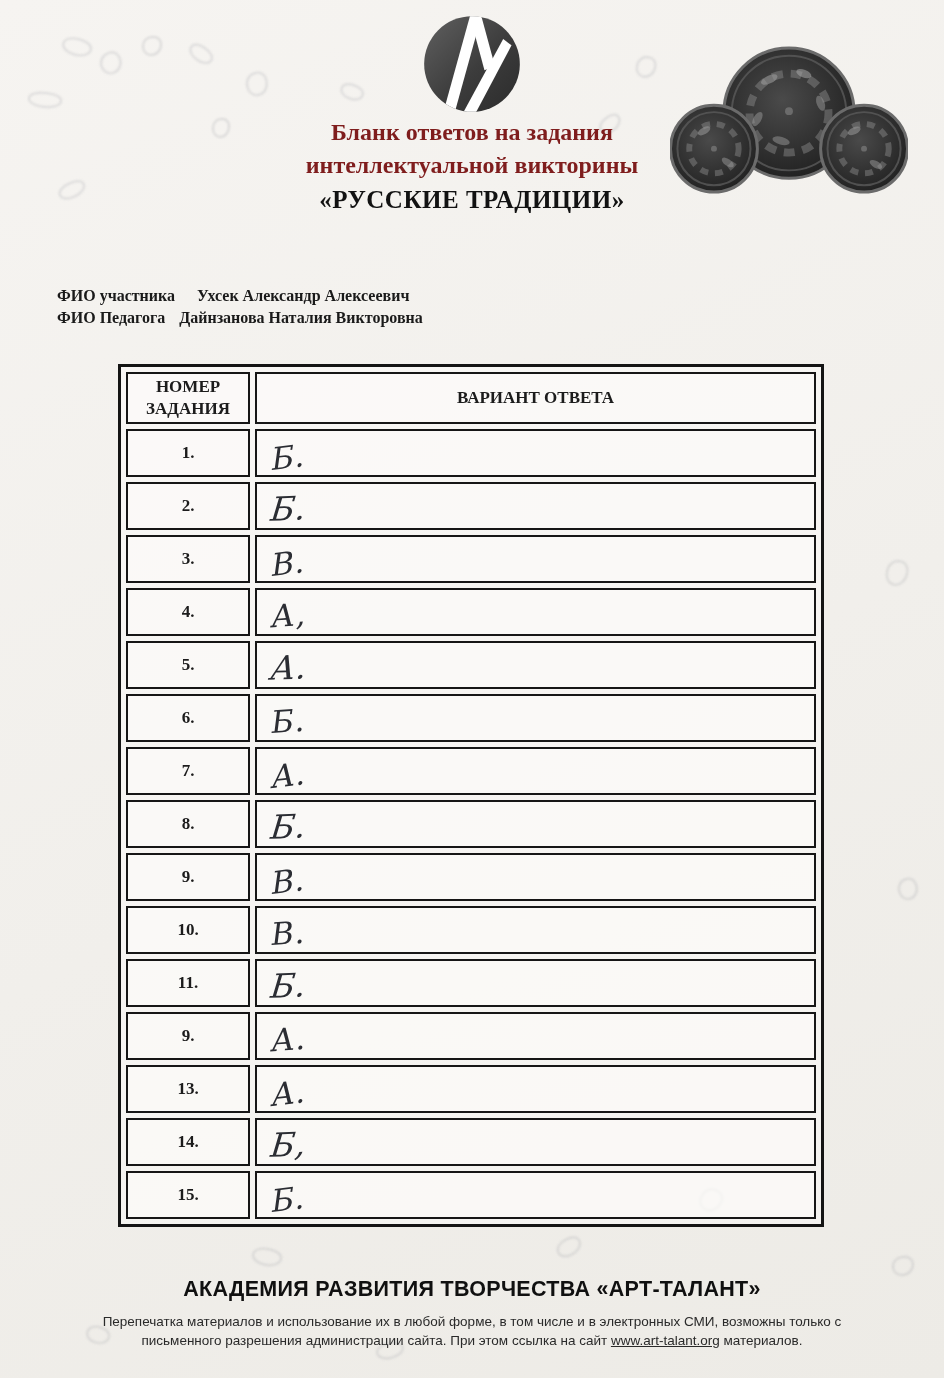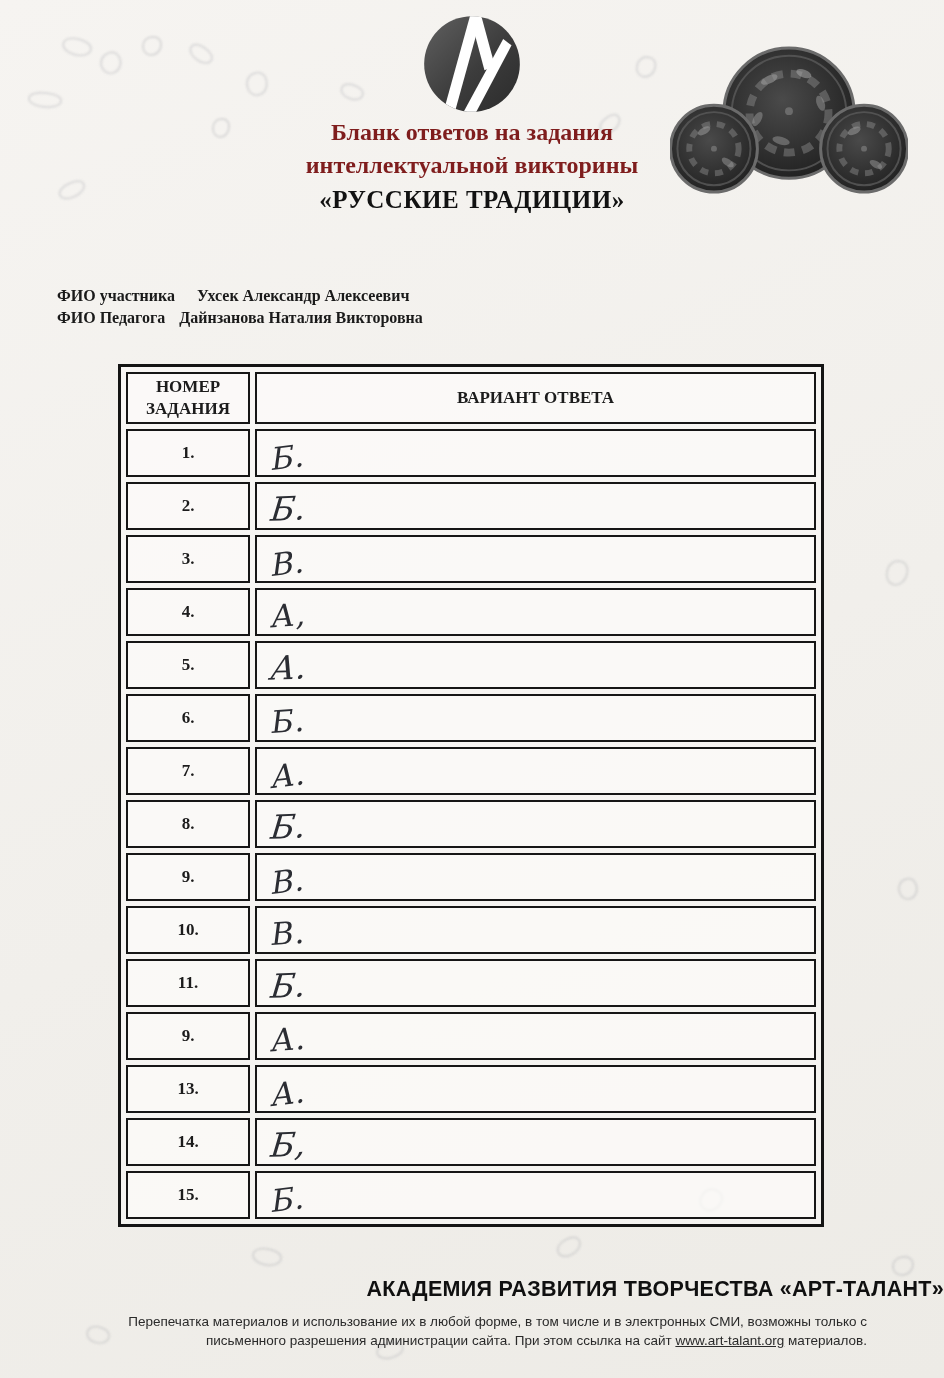--- a/index.html
+++ b/index.html
@@ -63,21 +63,21 @@
     font-family:"DejaVu Serif", serif;
     font-style:italic;
     font-size:31px;
     color:#2b2d33;
     transform:rotate(-4deg) translateY(3px);
   }
   tr:nth-child(even) .hw{transform:rotate(-7deg) translateY(4px) skewX(-4deg);}
   tr:nth-child(3n) .hw{transform:rotate(-2deg) translateY(2px) skewX(-8deg);font-size:33px;}
 
   
-  .footer{position:absolute;left:0;bottom:28px;width:100%;text-align:right;}
+  .footer{position:absolute;left:0;bottom:28px;width:100%;text-align:center;}
   .academy{
     font-family:"Liberation Sans", sans-serif;
     font-weight:700;font-size:21.5px;color:#101010;letter-spacing:.3px;
   }
   .legal{
     margin:10px auto 0;width:790px;
     font-family:"Liberation Sans", sans-serif;
     font-size:13.5px;line-height:19px;color:#2a2a2a;
   }
   .legal .site-link{text-decoration:underline;}

